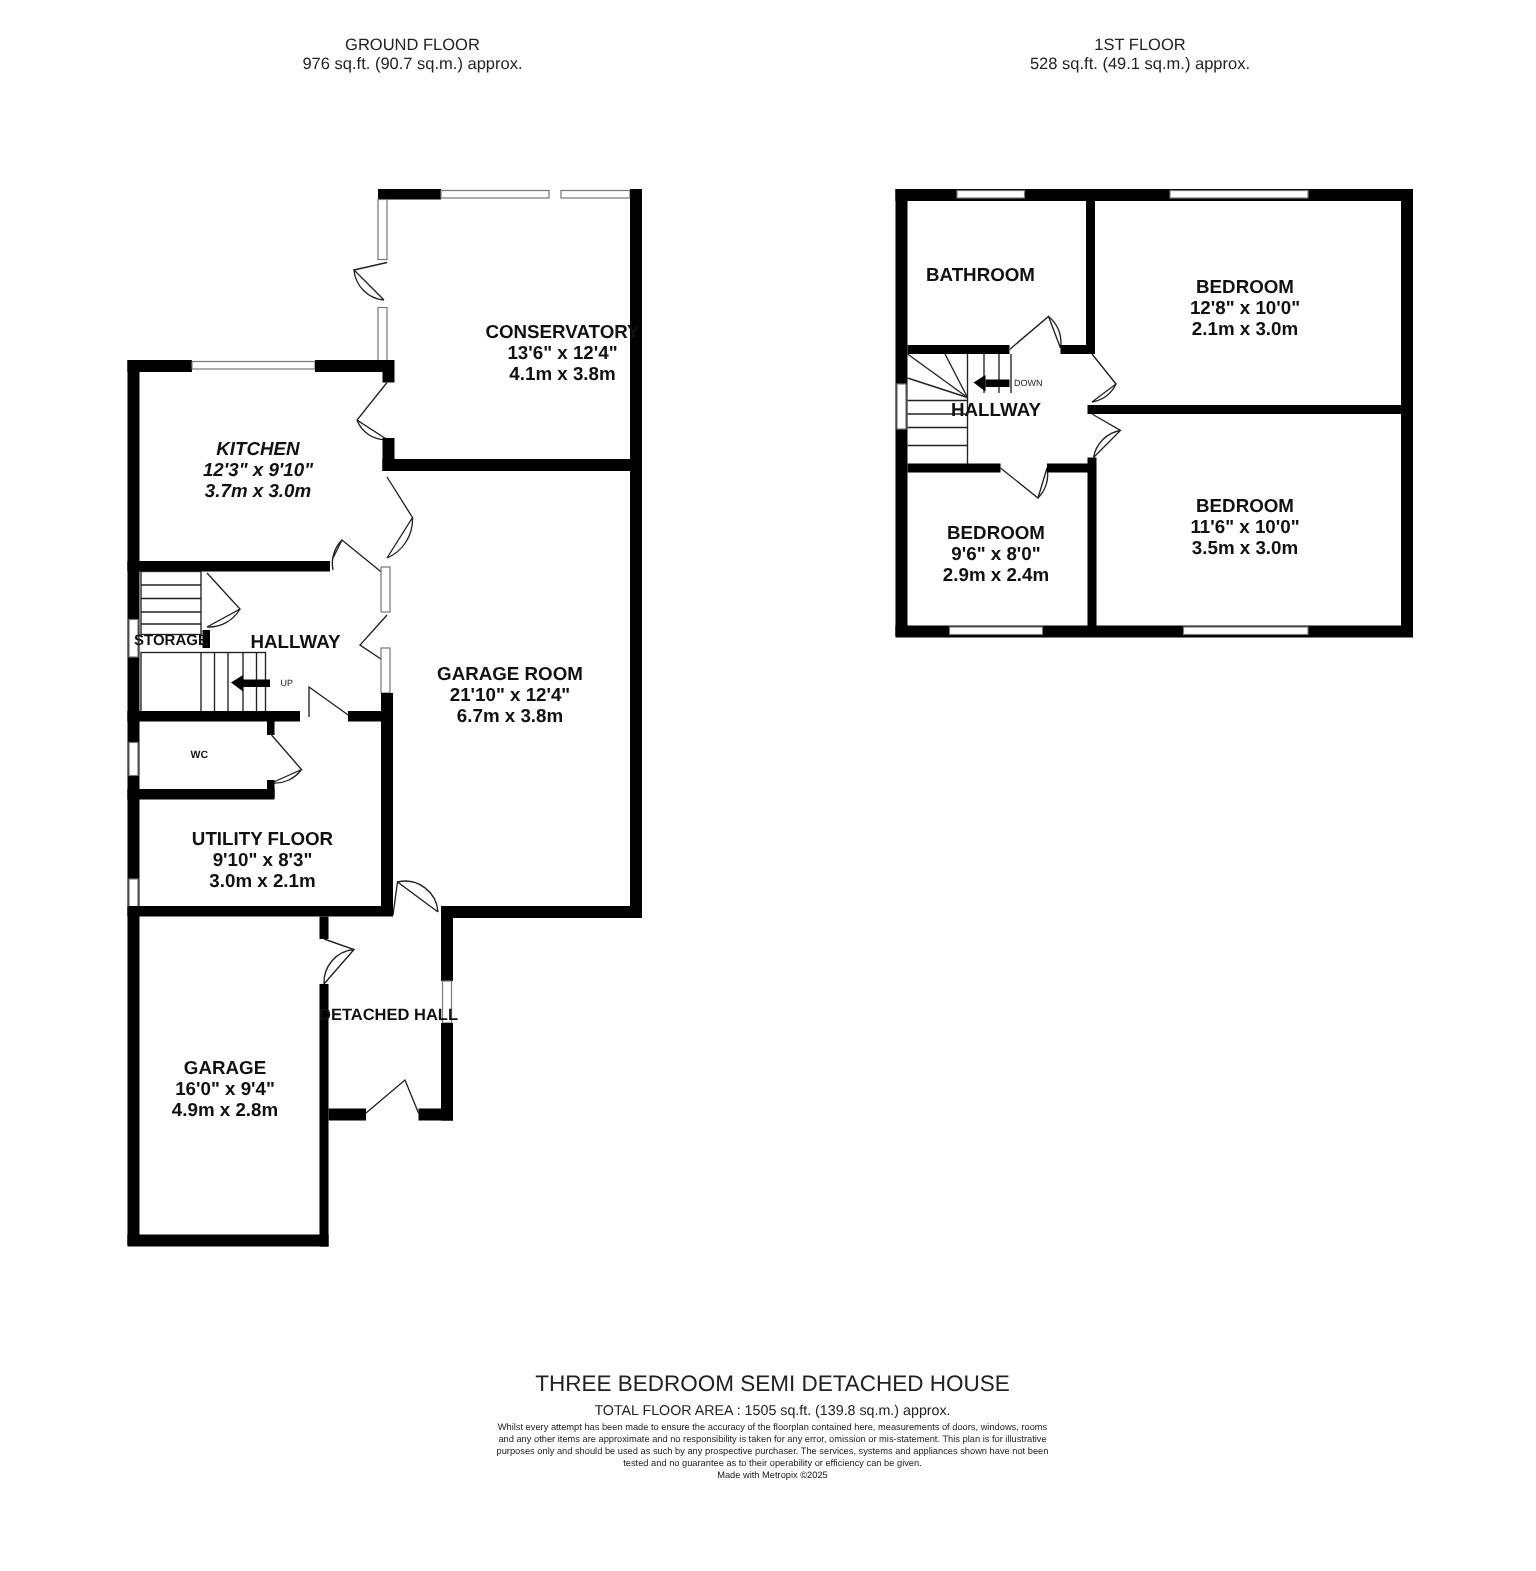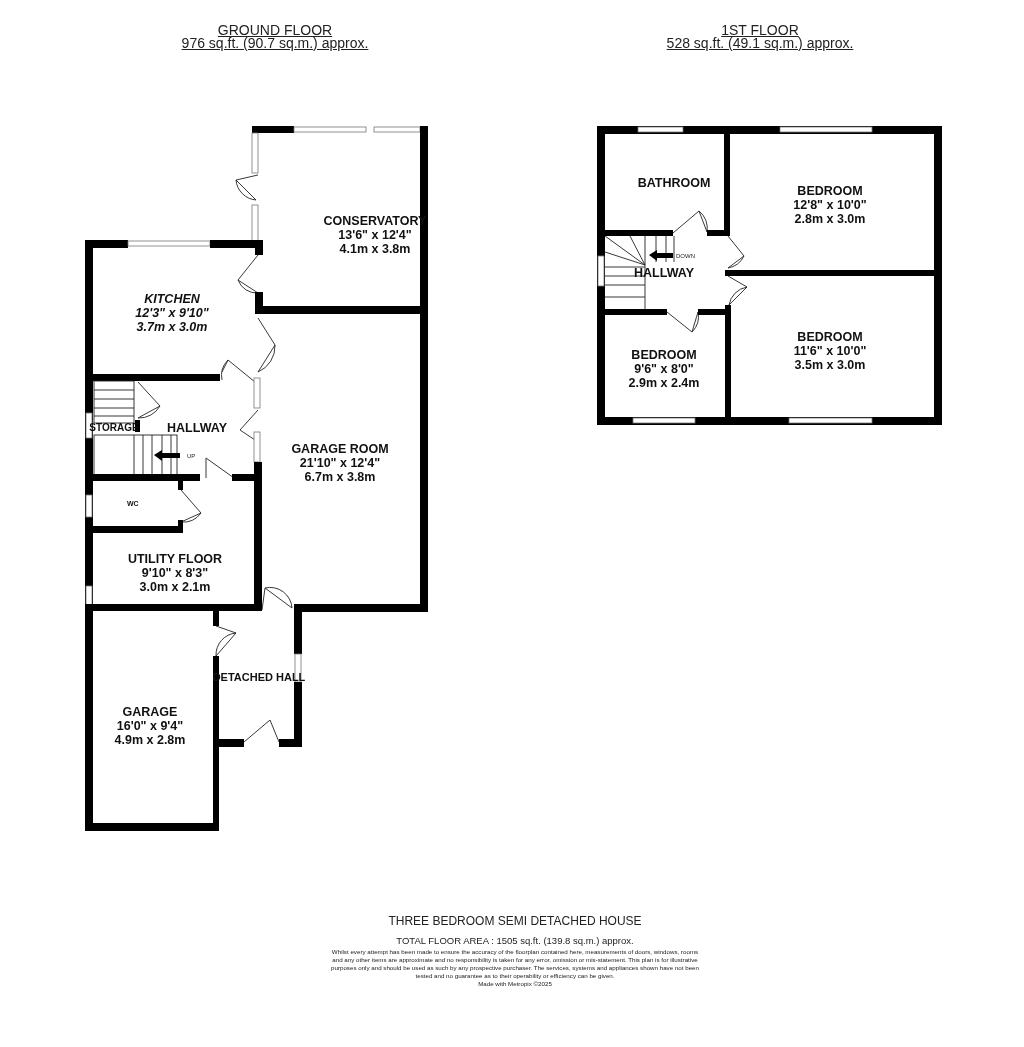--- a/index.html
+++ b/index.html
@@ -1,32 +1,32 @@
 <!DOCTYPE html>
 <html><head>
 <meta charset="utf-8">
 <style>
   html, body { margin: 0; padding: 0; background: #ffffff; }
   body { width: 1024px; height: 1047px; position: relative; overflow: hidden;
          font-family: "Liberation Sans", sans-serif; color: #111; }
-  .floor-header { position: absolute; text-align: center; font-size: 14px; line-height: 13px; color: #222; text-decoration: underline; }
+  .floor-header { position: absolute; text-align: center; font-size: 11px; line-height: 13px; color: #222; }
   .floor-header .t { display: block; }
   #gf-header { left: 150px; top: 24px; width: 250px; }
   #ff-header { left: 650px; top: 24px; width: 220px; }
   svg.plan { position: absolute; left: 0; top: 0; }
   .wall { fill: #000; }
   .win { fill: #fff; stroke: #777; stroke-width: 0.8; }
   .door { fill: none; stroke: #222; stroke-width: 0.9; }
   .stair { fill: none; stroke: #222; stroke-width: 0.9; }
   .room-label { position: absolute; text-align: center; font-weight: bold; font-size: 12.5px; line-height: 14px; color: #111; white-space: nowrap; }
   .room-label span { display: block; }
   .small-label { position: absolute; font-weight: bold; font-size: 7px; color: #111; }
   .tiny-label { position: absolute; font-size: 6px; color: #222; }
   .footer { position: absolute; left: 330px; width: 370px; text-align: center; color: #222; }
-  #footer-title { top: 914px; font-size: 12px; }
+  #footer-title { top: 914px; font-size: 15px; }
   #footer-total { top: 935px; font-size: 9.5px; }
   #footer-disclaimer { top: 948px; font-size: 6.2px; line-height: 8px; }
 </style>
 </head>
 <body>
 
 <div class="floor-header" id="gf-header">
   <span class="t">GROUND FLOOR</span>
   <span class="t">976 sq.ft. (90.7 sq.m.) approx.</span>
 </div>
@@ -179,27 +179,27 @@
 </div>
 <div class="room-label" style="left:100px; top:705px; width:100px;">
   <span>GARAGE</span>
   <span>16'0"  x 9'4"</span>
   <span>4.9m  x 2.8m</span>
 </div>
 <div class="room-label" style="left:212px; top:670px; width:94px; font-size:11px;">
   <span>DETACHED HALL</span>
 </div>
 
-<div class="room-label" style="left:627px; top:176px; width:94px;">
+<div class="room-label" style="left:596px; top:176px; width:94px;text-align:right;">
   <span>BATHROOM</span>
 </div>
 <div class="room-label" style="left:770px; top:184px; width:120px;">
   <span>BEDROOM</span>
   <span>12'8"  x 10'0"</span>
-  <span>2.8m  x 3.0m</span>
+  <span>2.1m  x 3.0m</span>
 </div>
 <div class="room-label" style="left:630px; top:266px; width:68px;">
   <span>HALLWAY</span>
 </div>
 <div class="tiny-label" style="left:676px; top:253px;">DOWN</div>
 <div class="room-label" style="left:770px; top:330px; width:120px;">
   <span>BEDROOM</span>
   <span>11'6"  x 10'0"</span>
   <span>3.5m  x 3.0m</span>
 </div>

